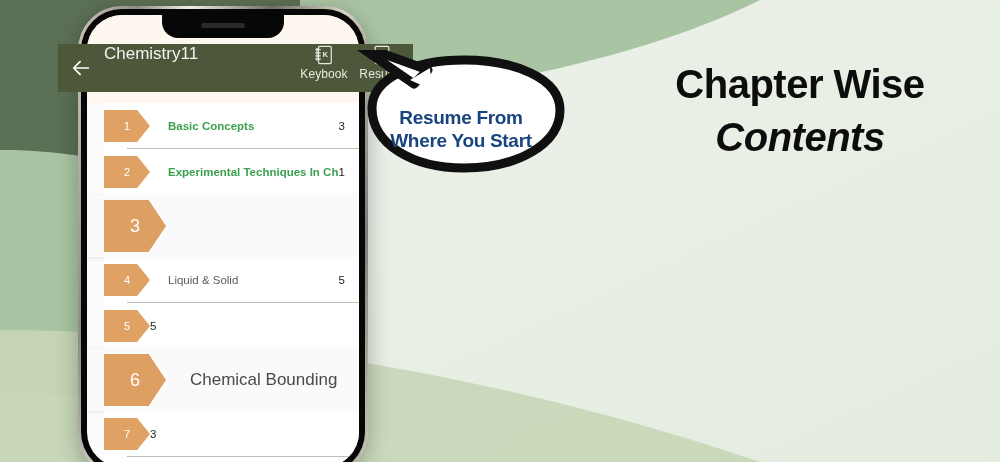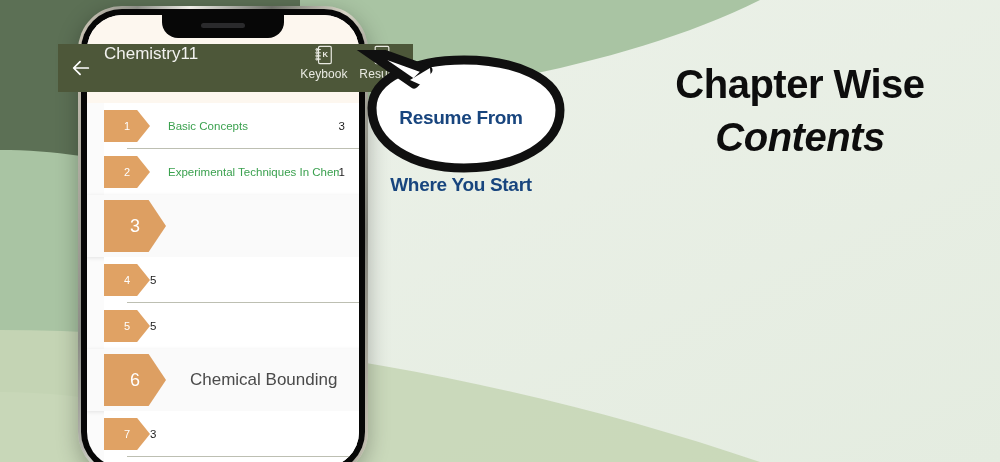--- a/index.html
+++ b/index.html
@@ -85,33 +85,33 @@
     position:relative;flex:0 0 auto;color:#ffffff;text-align:center;
     background:#e0a264;display:flex;align-items:center;justify-content:center;
     -webkit-clip-path:polygon(0 0,72% 0,100% 50%,72% 100%,0 100%);
     clip-path:polygon(0 0,72% 0,100% 50%,72% 100%,0 100%);
   }
   .row.small .badge{width:46px;height:32px;font-size:11px;margin-left:17px;}
   .row.big   .badge{width:62px;height:52px;font-size:18px;margin-left:17px;background:#dd9f62;}
   .ch-title{flex:1 1 auto;white-space:nowrap;overflow:hidden;}
   .row.small .ch-title{font-size:11.5px;color:#5b5b5b;padding-left:18px;}
   .row.big   .ch-title{font-size:17px;color:#4a4a4a;padding-left:24px;}
-  .row.done .ch-title{color:#3ba14f;font-weight:normal;}
+  .row.done .ch-title{color:#3ba14f;font-weight:bold;}
   .ch-num{flex:0 0 auto;color:#1d1d1d;}
   .row.small .ch-num{font-size:11.5px;padding-right:14px;}
   .divider{position:absolute;left:40px;height:1px;background:#bdbfb2;z-index:4;}
 
   
   .bubble-wrap{position:absolute;left:352px;top:50px;width:232px;height:152px;z-index:40;}
   .bubble-text{
     position:absolute;left:14px;top:56px;width:190px;text-align:center;
     color:#18457e;font-weight:bold;font-size:19px;line-height:1.22;
     letter-spacing:-.3px;
   }
-  .bubble-text .l2{display:block;margin-top:44px;}
+  .bubble-text .l2{display:block;}
 </style>
 </head>
 <body>
 
 <div id="stage">
 
   <svg class="bg-svg" viewBox="0 0 1000 462">
     <defs>
       <linearGradient id="paleGrad" x1="0" y1="0" x2="1" y2="1">
         <stop offset="0%" stop-color="#edf2ea"></stop>
@@ -165,20 +165,21 @@
           <div class="row big hl" style="top: 92px; height: 62px; width: 272px;">
             <div class="card" style="left: 0px; width: 444px; background: rgb(250, 250, 250); box-shadow: rgba(0, 0, 0, 0.1) 0px 1px 4px;"></div>
             <div class="inner">
               <div class="badge">3</div>
             </div>
           </div>
           <div class="row small plain" style="top: 154px; height: 46px; width: 272px;">
             <div class="card" style="left: 17px; width: 255px;"></div>
             <div class="inner">
               <div class="badge">4</div>
+              <div class="ch-title">Liquid &amp; Solid</div>
               <div class="ch-num">5</div>
             </div>
           </div>
           <div class="divider" style="top: 199px; width: 232px;"></div>
           <div class="row small plain" style="top: 200px; height: 46px; width: 272px;">
             <div class="card" style="left: 17px; width: 255px;"></div>
             <div class="inner">
               <div class="badge">5</div>
               <div class="ch-num">5</div>
             </div>

